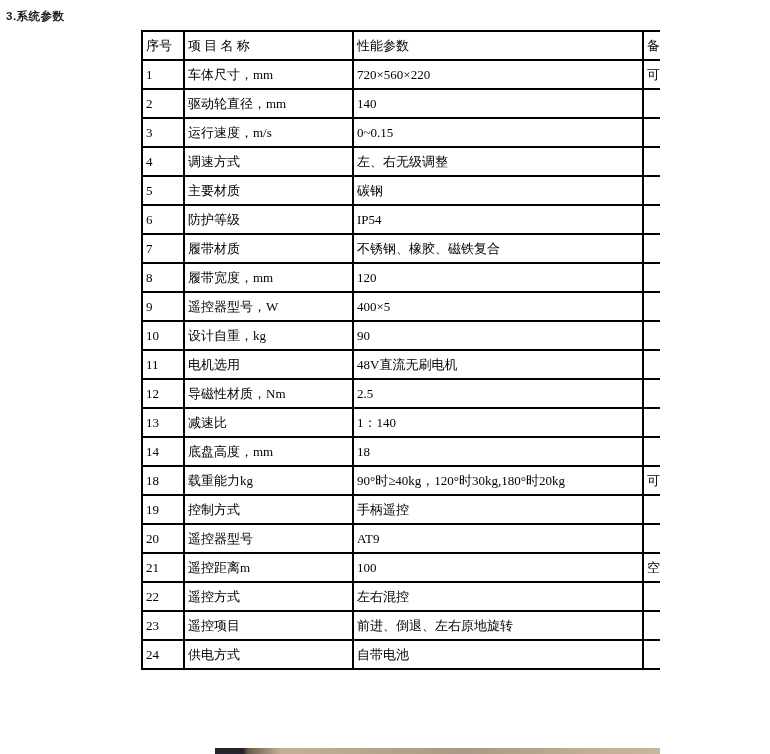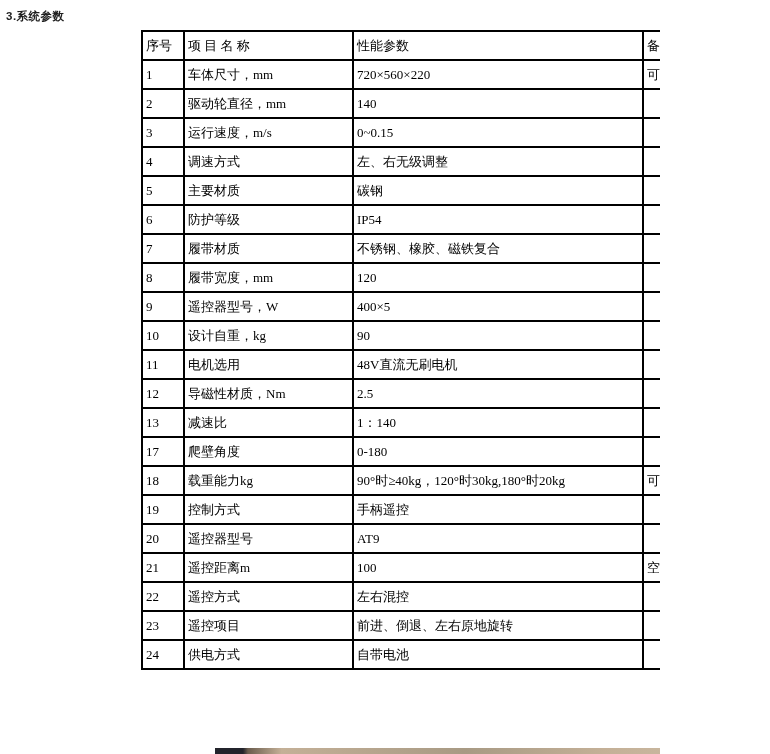--- a/index.html
+++ b/index.html
@@ -150,23 +150,23 @@
           <td>2.5</td>
           <td></td>
         </tr>
         <tr>
           <td>13</td>
           <td>减速比</td>
           <td>1：140</td>
           <td></td>
         </tr>
         <tr>
-          <td>17</td>
-          <td>爬壁角度</td>
-          <td>0-180</td>
+          <td>14</td>
+          <td>底盘高度，mm</td>
+          <td>18</td>
           <td></td>
         </tr>
         <tr>
           <td>18</td>
           <td>载重能力kg</td>
           <td>90°时≥40kg，120°时30kg,180°时20kg</td>
           <td>可定制加强</td>
         </tr>
         <tr>
           <td>19</td>

